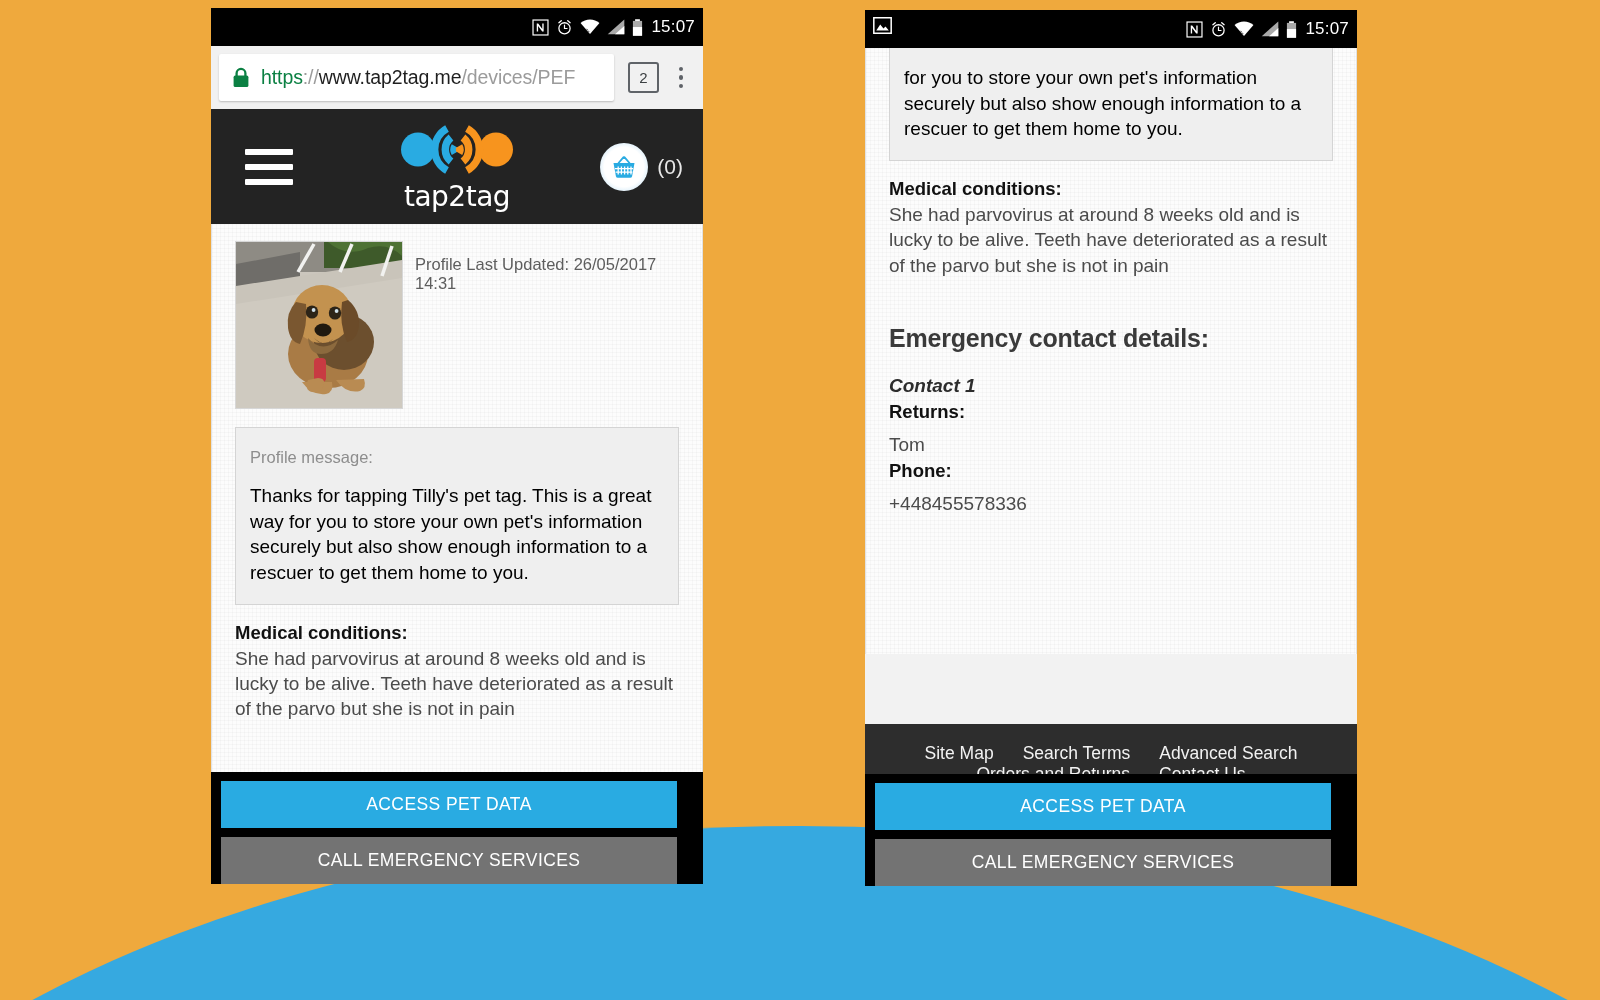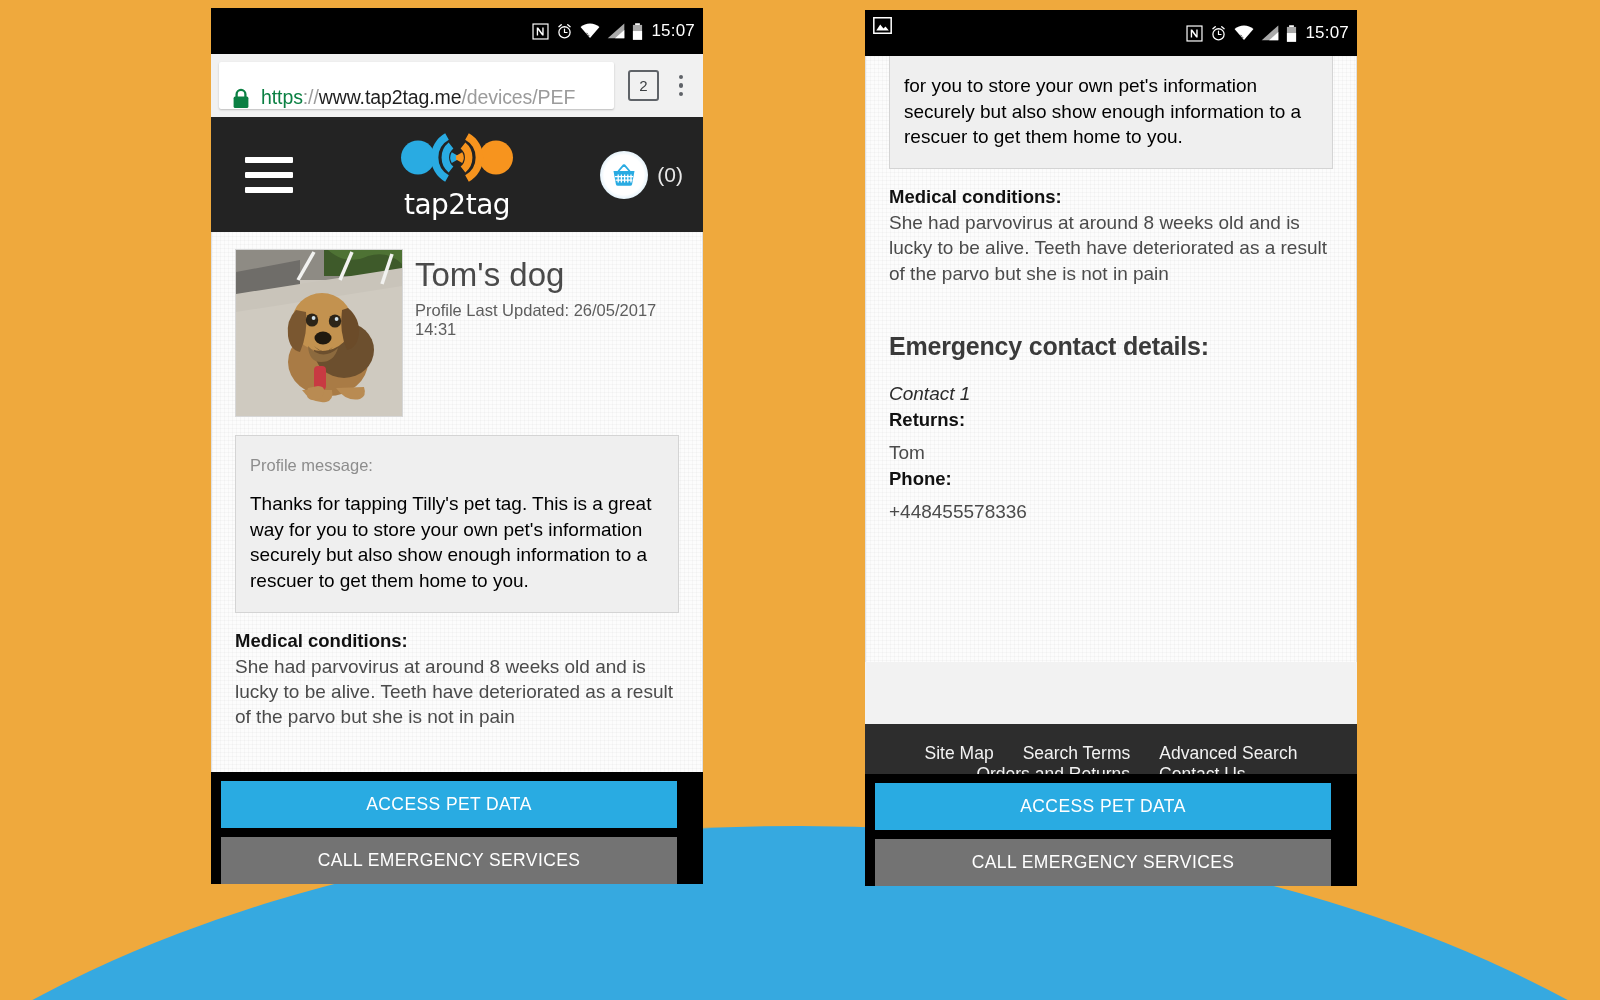--- a/index.html
+++ b/index.html
@@ -22,37 +22,37 @@
   
   .phone{position:absolute;z-index:5;}
 
   #phone-left{ left:211px; top:8px; width:492px; height:876px; }
   #phone-right{ left:865px; top:10px; width:492px; height:876px; }
 
   .screen{position:absolute;inset:0;overflow:hidden;background:#f2f2f2;}
 
   
   .statusbar{
-    height:46px;background:#000;color:#fff;
+    height:38px;background:#000;color:#fff;
     display:flex;align-items:center;justify-content:flex-end;
     padding:0 8px;box-sizing:border-box;position:relative;
   }
   .statusbar .left-icons{position:absolute;left:8px;top:0;height:30px;display:flex;align-items:center;}
   .sb-icons{display:flex;align-items:center;gap:7px;}
   .sb-time{font-size:17px;font-weight:400;margin-left:8px;letter-spacing:.2px;}
   .sb-ico{display:block;}
 
   
   .chromebar{
     background:#f1f1f1;height:63px;display:flex;align-items:center;
     padding:0 8px;box-sizing:border-box;
   }
   .urlbox{
     flex:1;background:#fff;height:47px;border-radius:2px;
-    display:flex;align-items:flex-end;padding:0 13px;box-sizing:border-box;
+    display:flex;align-items:center;padding:0 13px;box-sizing:border-box;
     box-shadow:0 1px 2px rgba(0,0,0,.22);overflow:hidden;
   }
   .lock{flex:0 0 auto;margin-right:11px;}
   .url{
     font-size:19.5px;color:#1f1f1f;white-space:nowrap;overflow:hidden;
     letter-spacing:-.1px;
   }
   .url .sch{color:#0b8043;}
   .url .dim{color:#9b9b9b;}
   .tabcount{
@@ -106,21 +106,21 @@
     margin:18px 23px 0 23px;border:1px solid #d4d4d4;background:#efefef;
     padding:20px 14px 18px 14px;box-sizing:border-box;
   }
   .msglabel{font-size:16.5px;color:#8d8d8d;margin-bottom:16px;}
   .msgtext{font-size:19px;color:#000000;line-height:1.35;}
 
   .sec-head{font-size:18.5px;color:#111;font-weight:bold;margin:17px 0 2px 23px;}
   .sec-body{font-size:19px;color:#4b4b4b;line-height:1.34;margin:0 20px 0 23px;}
   .big-head{font-size:25px;color:#3a3a3a;font-weight:bold;margin:48px 0 0 23px;letter-spacing:-.2px;}
 
-  .contact-title{font-size:19px;color:#2c2c2c;font-weight:normal;font-style:italic;margin:22px 0 0 23px;}
+  .contact-title{font-size:19px;color:#2c2c2c;font-weight:bold;font-style:italic;margin:22px 0 0 23px;}
   .lbl{font-size:18.5px;color:#111;font-weight:bold;margin:4px 0 0 23px;}
   .val{font-size:19px;color:#4b4b4b;margin:11px 0 0 23px;}
 
   
   .sitefooter{
     background:#2d2d2d;color:#fff;padding:19px 0 20px 0;text-align:center;
   }
   .footrow{display:flex;justify-content:center;gap:29px;}
   .footrow + .footrow{}
   .footlink{font-size:17.5px;color:#f2f2f2;}
@@ -256,21 +256,20 @@
             <ellipse cx="77.6" cy="68" rx="1.9" ry="2" fill="#cfe0ea"></ellipse>
             <ellipse cx="100.6" cy="69" rx="1.9" ry="2" fill="#cfe0ea"></ellipse>
             <ellipse cx="87" cy="88" rx="8.5" ry="6.5" fill="#20190f"></ellipse>
             <path d="M78 96 q9 10 19 1 q-8 9 -19 -1z" fill="#554029"></path>
             <path d="M72 96 q14 16 30 2 q-4 14 -17 14 q-12 0 -13 -16z" fill="#8c6a3e"></path>
             <rect x="78" y="116" width="12" height="24" rx="4" fill="#c83a42"></rect>
             <path d="M72 138 q-4 10 4 12 q10 2 12 -8 q1 -6 -6 -6z" fill="#b98b52"></path>
           </svg>
         </div>
         <div class="pet-info">
-          <div class="pet-name">Tom's dog</div>
           <div class="pet-updated">Profile Last Updated: 26/05/2017 14:31</div>
         </div>
       </div>
 
       <div class="msgbox">
         <div class="msglabel">Profile message:</div>
         <div class="msgtext">Thanks for tapping Tilly's pet tag. This is a great way for you to store your own pet's information securely but also show enough information to a rescuer to get them home to you.</div>
       </div>
 
       <div class="sec-head">Medical conditions:</div>

